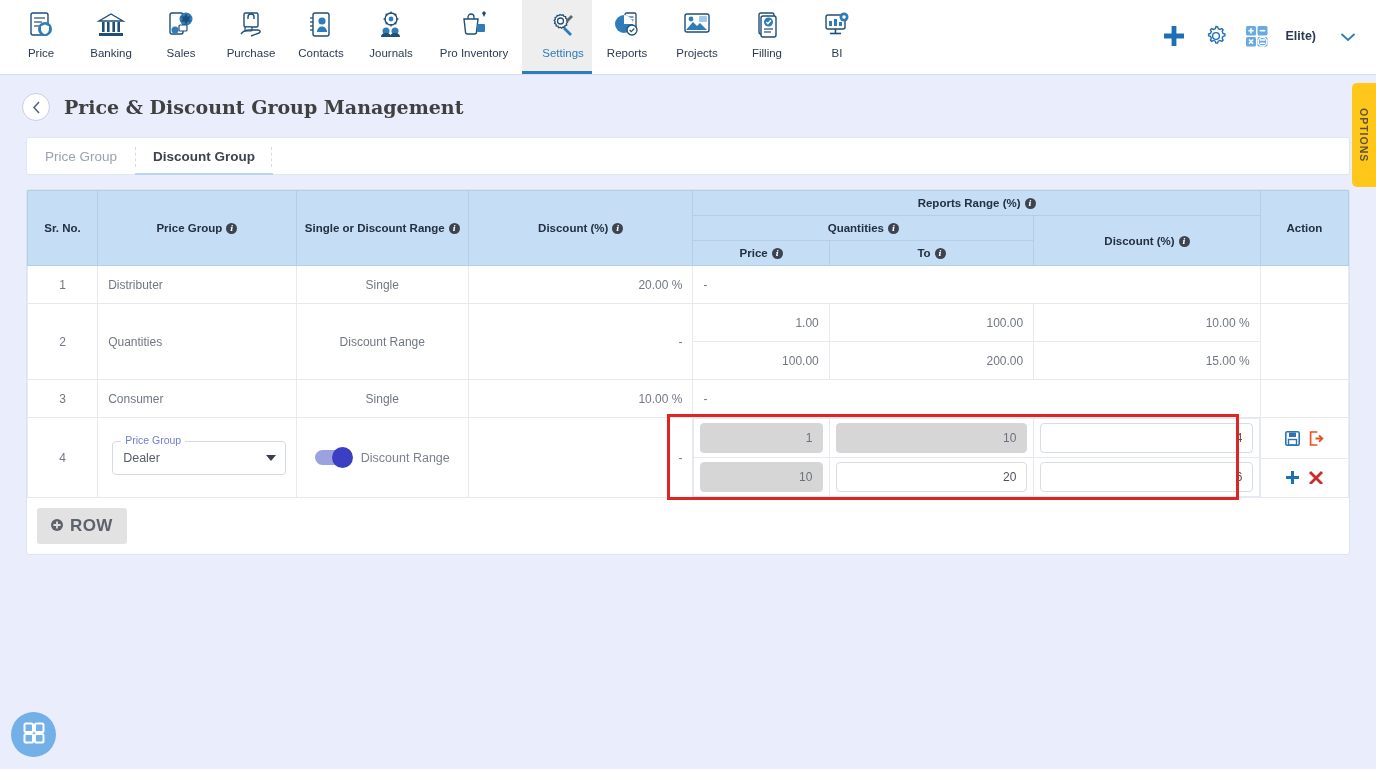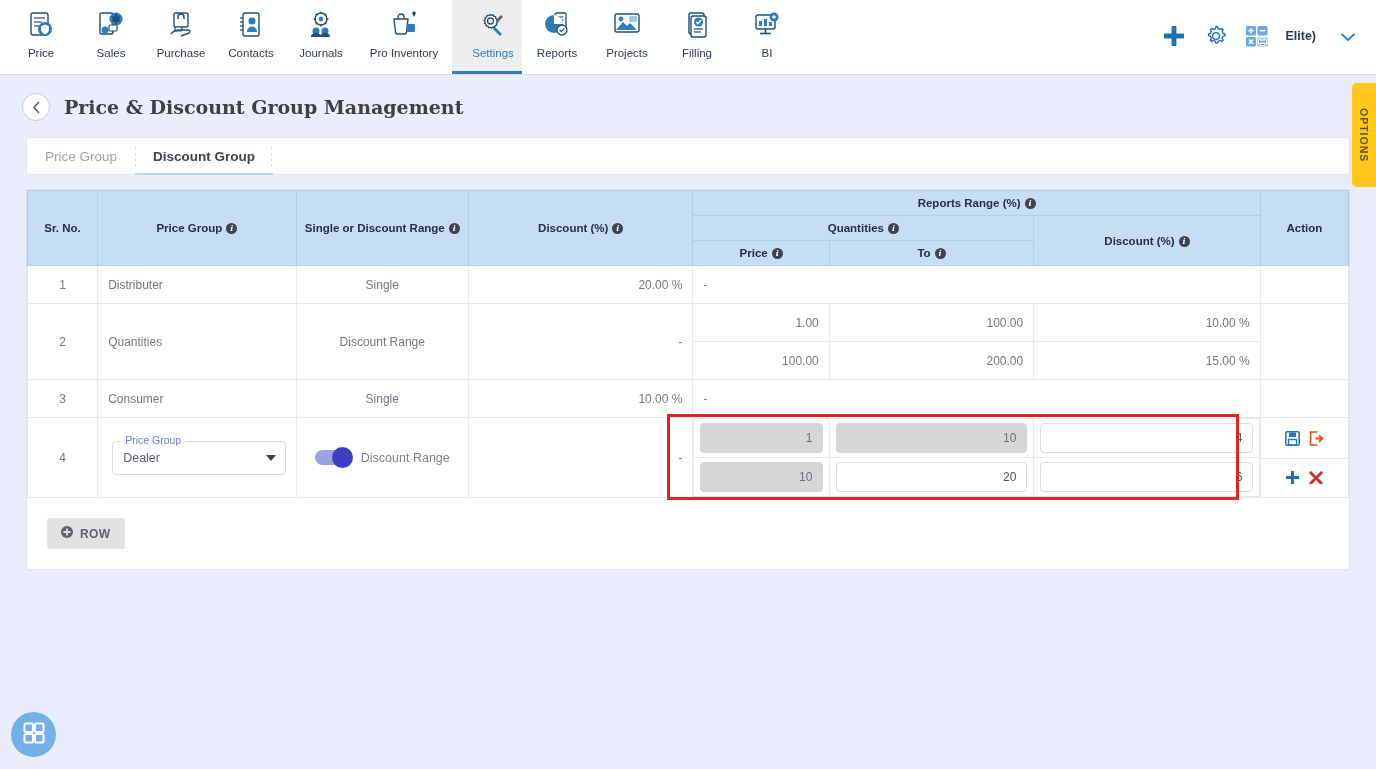--- a/index.html
+++ b/index.html
@@ -192,22 +192,22 @@
     pointer-events: none;
     z-index: 5;
   }
 
   .icon-btn { cursor: pointer; display: inline-flex; }
   .act-top, .act-bottom { display: flex; align-items: center; justify-content: center; gap: 9px; height: 38px; }
 
   .rowbtn {
     display: inline-flex; align-items: center; gap: 7px;
     background: #e2e2e2; border: none; border-radius: 3px;
-    padding: 8px 14px; margin: 20px;
-    font-size: 12px; font-weight: bold; color: #5d626c;
+    padding: 8px 14px; margin: 10px;
+    font-size: 17px; font-weight: bold; color: #5d626c;
     letter-spacing: .4px; cursor: pointer;
     font-family: "Liberation Sans", sans-serif;
   }
 
   
   .options-tab {
     position: absolute; right: 0; top: 8px;
     width: 24px; height: 104px;
     background: #ffc719;
     border-radius: 5px 0 0 5px;
@@ -242,20 +242,33 @@
           <line x1="8" y1="8" x2="19" y2="8" stroke="#1f4e79" stroke-width="1.2"></line>
           <line x1="8" y1="12" x2="16" y2="12" stroke="#1f4e79" stroke-width="1.2"></line>
           <line x1="8" y1="16" x2="18" y2="16" stroke="#1f4e79" stroke-width="1.2"></line>
           <circle cx="19" cy="19" r="7" fill="#2e7cb8"></circle>
           <path d="M19 14.5l4 1.8v3c0 2.6-1.8 4.3-4 5-2.2-.7-4-2.4-4-5v-3z" fill="#fff"></path>
         </svg>
       </span>
       <span class="nav-label">Price</span>
     </div>
 
+    <div class="nav-item">
+      <span class="nav-icon">
+        <svg width="30" height="30" viewBox="0 0 30 30">
+          <polygon points="15,4 27,11 3,11" fill="#fff" stroke="#1f4e79" stroke-width="1.4"></polygon>
+          <rect x="6" y="12" width="2.6" height="10" fill="#1f4e79"></rect>
+          <rect x="11" y="12" width="2.6" height="10" fill="#1f4e79"></rect>
+          <rect x="16.4" y="12" width="2.6" height="10" fill="#1f4e79"></rect>
+          <rect x="21.4" y="12" width="2.6" height="10" fill="#1f4e79"></rect>
+          <rect x="3" y="23" width="24" height="3" fill="#1f4e79"></rect>
+        </svg>
+      </span>
+      <span class="nav-label">Banking</span>
+    </div>
 
     <div class="nav-item">
       <span class="nav-icon">
         <svg width="30" height="30" viewBox="0 0 30 30">
           <rect x="4" y="3" width="13" height="21" rx="2" fill="#fff" stroke="#1f4e79" stroke-width="1.4"></rect>
           <circle cx="20" cy="9" r="6.5" fill="#2e7cb8"></circle>
           <path d="M20 3.5l1.6 3.2 3.4-.4-2.2 2.7 2.2 2.7-3.4-.4L20 14.5l-1.6-3.2-3.4.4 2.2-2.7-2.2-2.7 3.4.4z" fill="#1f4e79"></path>
           <circle cx="9" cy="20" r="3.5" fill="#2e7cb8"></circle>
           <rect x="13" y="15" width="8" height="6" rx="1" fill="#fff" stroke="#1f4e79" stroke-width="1.2"></rect>
         </svg>

